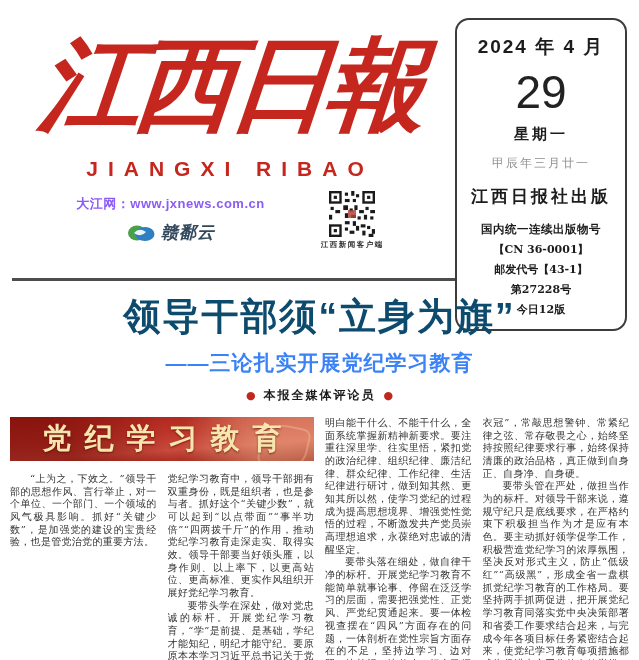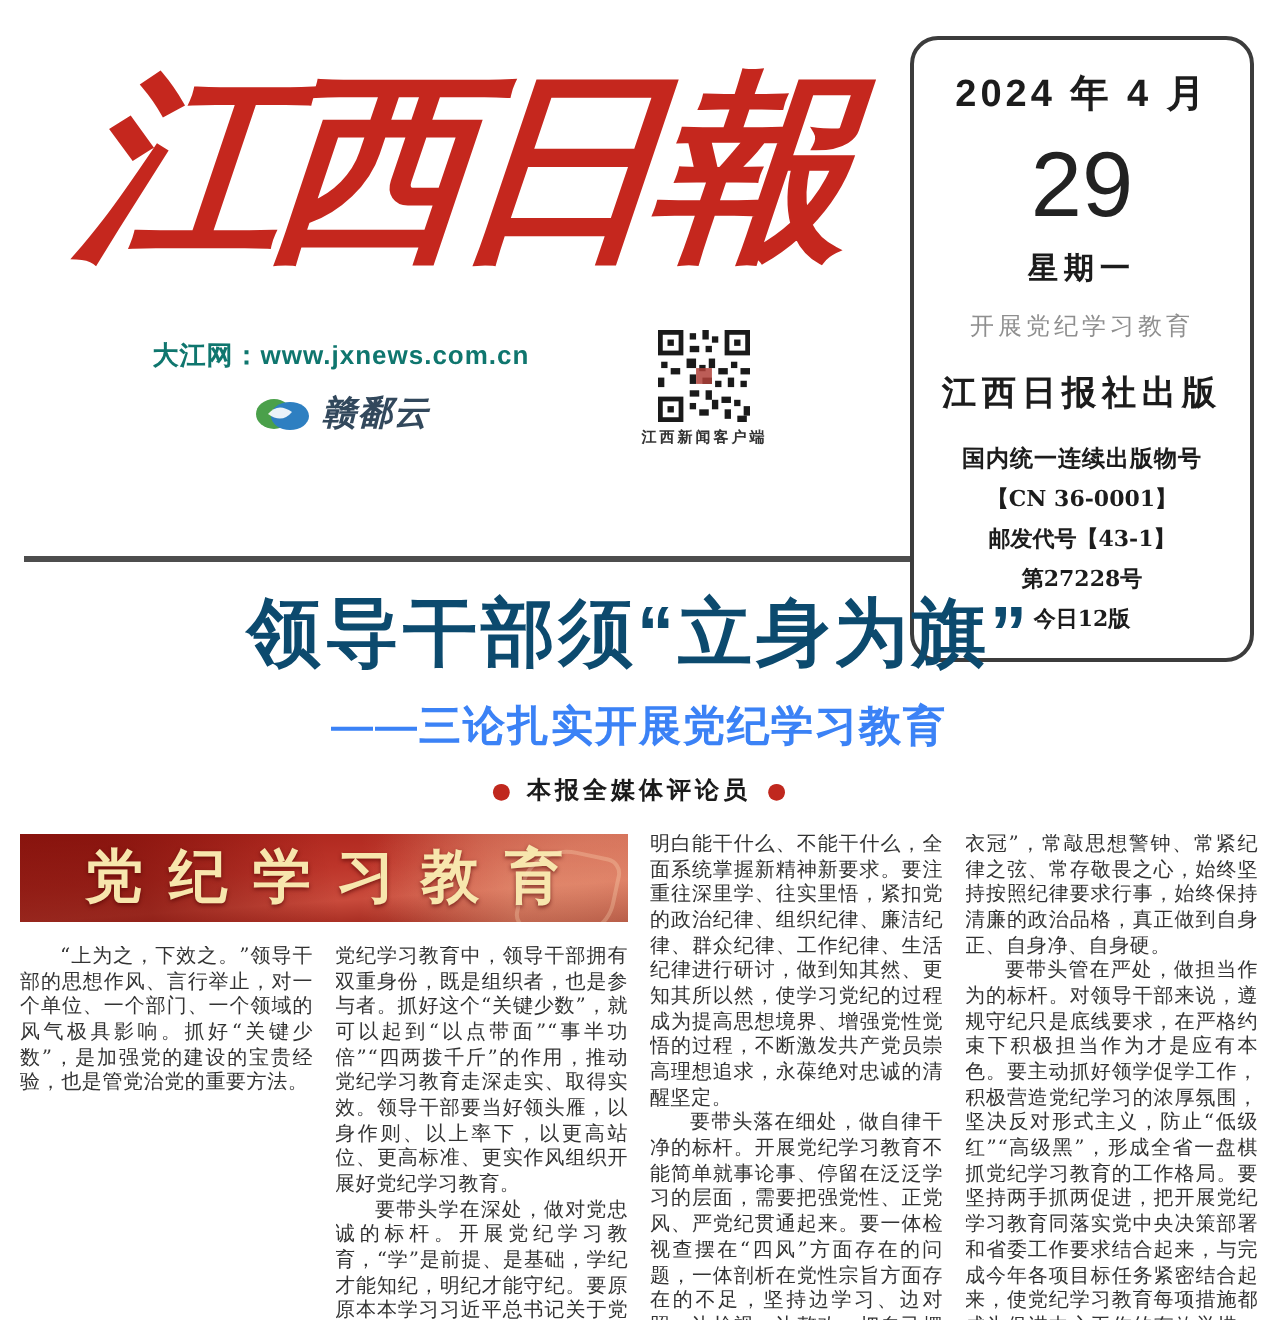--- a/index.html
+++ b/index.html
@@ -22,21 +22,21 @@
     transform:skewX(-5deg);
     white-space:nowrap;
   }
   .masthead-pinyin {
     font-family:"Liberation Sans", sans-serif;
     font-weight:bold; font-size:21px; letter-spacing:10px;
     color:#c5271e; margin-top:2px;
   }
   .masthead-info { display:flex; justify-content:center; align-items:flex-start; gap:56px; margin-top:14px; width:100%; }
   .web-logo-block { display:flex; flex-direction:column; align-items:center; }
-  .website { font-size:13px; font-weight:bold; color:#0f766e; letter-spacing:.5px; }
+  .website { font-size:13px; font-weight:bold; color:#8b5cf6; letter-spacing:.5px; }
   .cloud-row { display:flex; align-items:center; gap:5px; margin-top:8px; }
   .cloud-name { font-size:17px; font-weight:bold; font-style:italic; color:#32485c; letter-spacing:1px; }
   .qr-block { display:flex; flex-direction:column; align-items:center; margin-top:-4px; }
   .qr-caption { font-size:7.5px; color:#333; letter-spacing:1.5px; margin-top:3px; font-weight:bold; }
 
   
   .date-box {
     width:172px; min-height:244px; margin-left:auto; margin-right:2px; margin-top:4px;
     border:2px solid #3c3c3c; border-radius:14px;
     display:flex; flex-direction:column; align-items:center;
@@ -116,20 +116,21 @@
   .qr-svg { display:block; }
 </style>
 </head>
 <body>
 
 <div class="page">
 
   <div class="masthead-row">
     <div class="masthead-left">
       <div class="masthead-title">江西日報</div>
+      <div class="masthead-pinyin">JIANGXI RIBAO</div>
       <div class="masthead-info">
         <div class="web-logo-block">
           <div class="website">大江网：www.jxnews.com.cn</div>
           <div class="cloud-row">
             <span>
               <svg class="cloud-svg" width="30" height="20" viewBox="0 0 30 20">
                 <ellipse cx="11" cy="11" rx="9" ry="7.5" fill="#4aa04a"></ellipse>
                 <ellipse cx="19" cy="12" rx="9.5" ry="7" fill="#2e7fc1"></ellipse>
                 <path d="M8 11 q5 -6 12 -1 q-5 6 -12 1 Z" fill="#ffffff" opacity="0.9"></path>
               </svg>
@@ -190,21 +191,21 @@
           </span>
           <div class="qr-caption">江西新闻客户端</div>
         </div>
       </div>
     </div>
 
     <div class="date-box">
       <div class="db-ym">2024 年 4 月</div>
       <div class="db-day">29</div>
       <div class="db-week">星期一</div>
-      <div class="db-lunar">开展党纪学习教育</div>
+      <div class="db-lunar">甲辰年三月廿一</div>
       <div class="db-pub">江西日报社出版</div>
       <div class="db-issn-label">国内统一连续出版物号</div>
       <div class="db-issn">【CN 36-0001】</div>
       <div class="db-post">邮发代号【43-1】</div>
       <div class="db-issue">第27228号</div>
       <div class="db-pages">今日12版</div>
     </div>
   </div>
 
   <div class="divider"></div>

